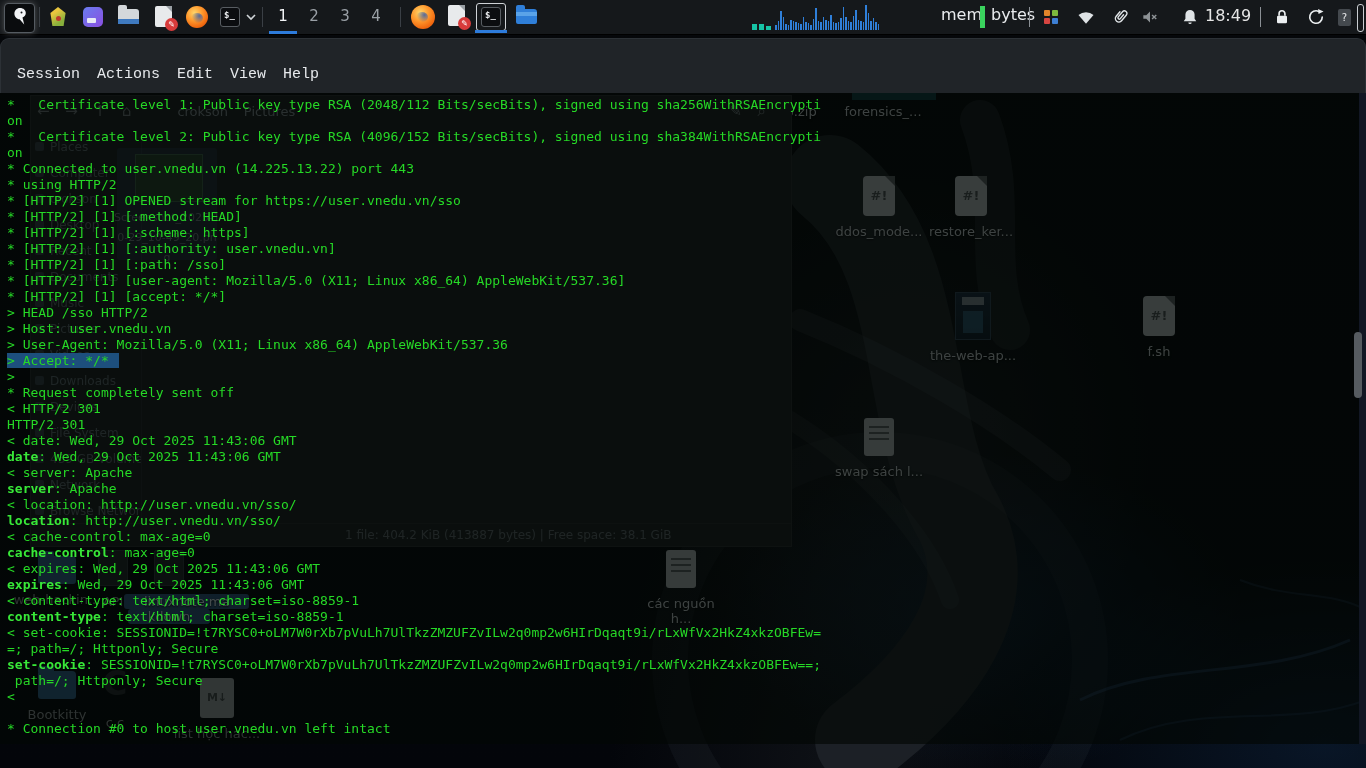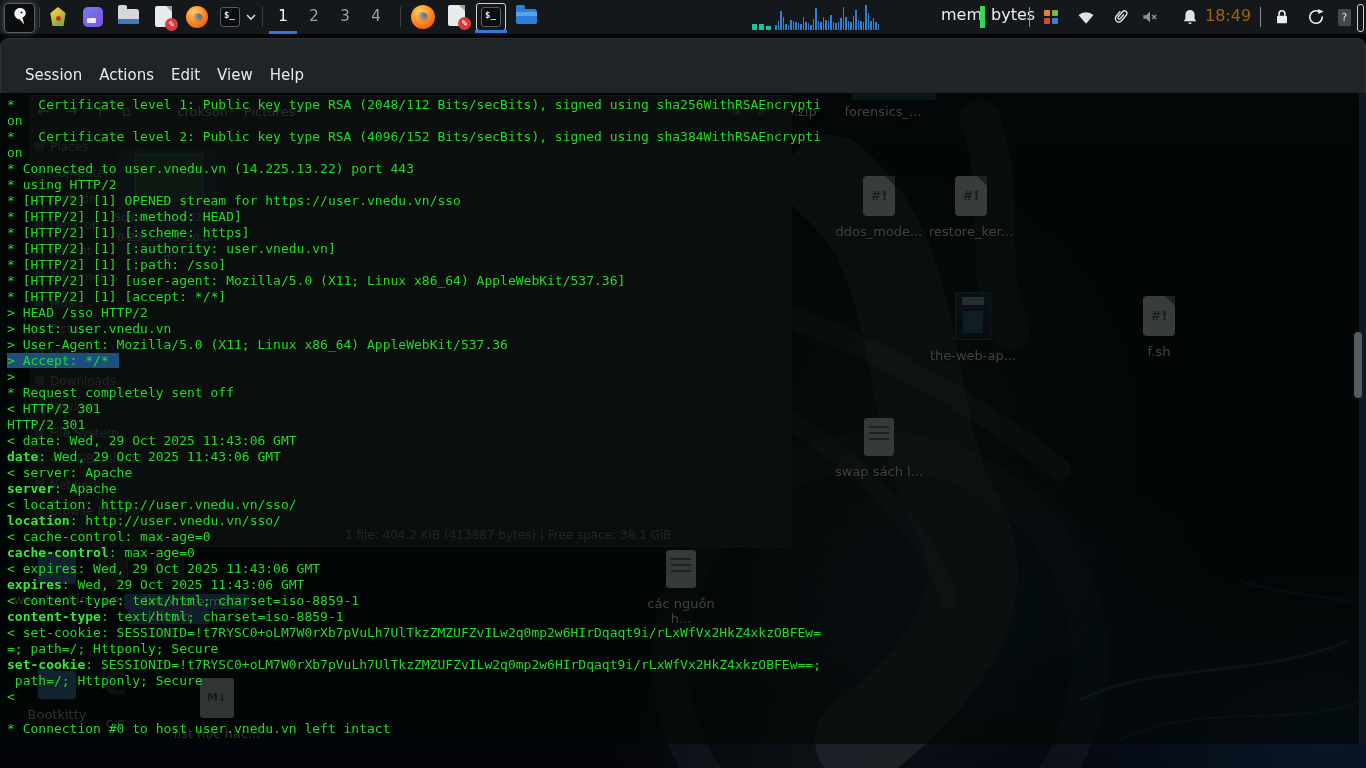--- a/index.html
+++ b/index.html
@@ -66,21 +66,21 @@
     background:#202428;border-radius:9px 9px 0 0;border:1px solid #2c3136;border-bottom:none;box-sizing:border-box;}
   .titlebar{position:absolute;left:0;right:0;top:0;height:27px;}
   .win-icon{position:absolute;left:13px;top:6px;width:13px;height:15px;background:#0b0d0f;border:1px solid #61666b;border-radius:2px;}
   .win-icon::after{content:"$";color:#cfd4d8;font-size:8px;position:absolute;left:2px;top:1px;font-family:"DejaVu Sans Mono",monospace;}
   .win-title{position:absolute;left:0;right:0;top:5px;text-align:center;color:#dfe3e6;font-size:13px;font-weight:bold;}
   .winbtn{position:absolute;top:5px;width:17px;height:17px;border-radius:50%;background:#272b30;border:1px solid #383d43;}
   .winbtn.close{background:#2f7fe0;border-color:#2f7fe0;}
   .winbtn.close::after{content:"\2715";position:absolute;left:0;right:0;top:1px;text-align:center;font-size:10px;font-weight:bold;color:#10253c;}
   .menubar{position:absolute;left:0;right:0;bottom:0;height:28px;}
   .menubar span{color:#e6e9ec;font-size:15px;margin-right:17px;}
-  .menubar{padding-left:24px;box-sizing:border-box;}
+  .menubar{padding-left:16px;box-sizing:border-box;font-family:Liberation Mono, monospace;}
   
   .panel{position:absolute;left:0;top:0;width:1366px;height:34px;background:#15181b;z-index:10;
     border-bottom:1px solid #000;}
   .psep{position:absolute;top:7px;width:1px;height:20px;background:#3a3f45;}
   .kali-btn{position:absolute;left:4px;top:3px;width:29px;height:28px;background:#0a0c0e;border:1px solid #555b61;
     border-radius:4px;box-shadow:0 0 6px rgba(255,255,255,.25);}
   .launcher{position:absolute;top:5px;width:24px;height:24px;}
   .ws{position:absolute;top:0;height:34px;width:32px;text-align:center;color:#9aa0a6;font-size:15px;line-height:32px;}
   .ws.active{color:#f2f4f6;}
   .ws.active::after{content:"";position:absolute;left:2px;right:2px;bottom:0;height:3px;background:#2d7bdb;}
@@ -110,21 +110,21 @@
   .icon-cherry{position:absolute;inset:2px;background:linear-gradient(145deg,#eac63e 30%,#89b03c 70%);
     clip-path:polygon(50% 0,88% 30%,78% 95%,22% 95%,12% 30%);}
   .icon-cherry::after{content:"";position:absolute;left:8px;top:9px;width:5px;height:5px;border-radius:50%;background:#c0392b;}
   .graph{position:absolute;left:775px;top:5px;width:104px;height:25px;display:flex;align-items:flex-end;gap:1px;}
   .graph .bar{width:1.6px;background:#2f7fd9;}
   .tealsq{position:absolute;top:24px;width:5px;height:6px;background:#17c3a6;}
   .ptext{position:absolute;top:5px;color:#e9ebee;font-size:16px;}
   .membar{position:absolute;top:6px;width:5px;height:22px;background:#2f3338;}
   .membar i{position:absolute;left:0;right:0;bottom:0;height:100%;background:#3ad35e;}
   .tray{position:absolute;top:7px;width:20px;height:20px;}
-  .clock{position:absolute;top:6px;color:#a16207;font-size:16px;}
+  .clock{position:absolute;top:6px;color:#e5e5e5;font-size:16px;}
   .qbox{position:absolute;top:9px;width:13px;height:17px;background:#44494e;color:#e8eaec;font-size:10px;
     text-align:center;line-height:17px;border-radius:2px;}
   .edgebar{position:absolute;right:2px;top:4px;width:5px;height:26px;border:1px solid #c9cdd1;border-radius:3px;}
   .appgrid{position:absolute;inset:2px;}
   .appgrid i{position:absolute;width:6px;height:6px;border-radius:1px;}
 </style>
 </head>
 <body>
 
 <div class="screen">

